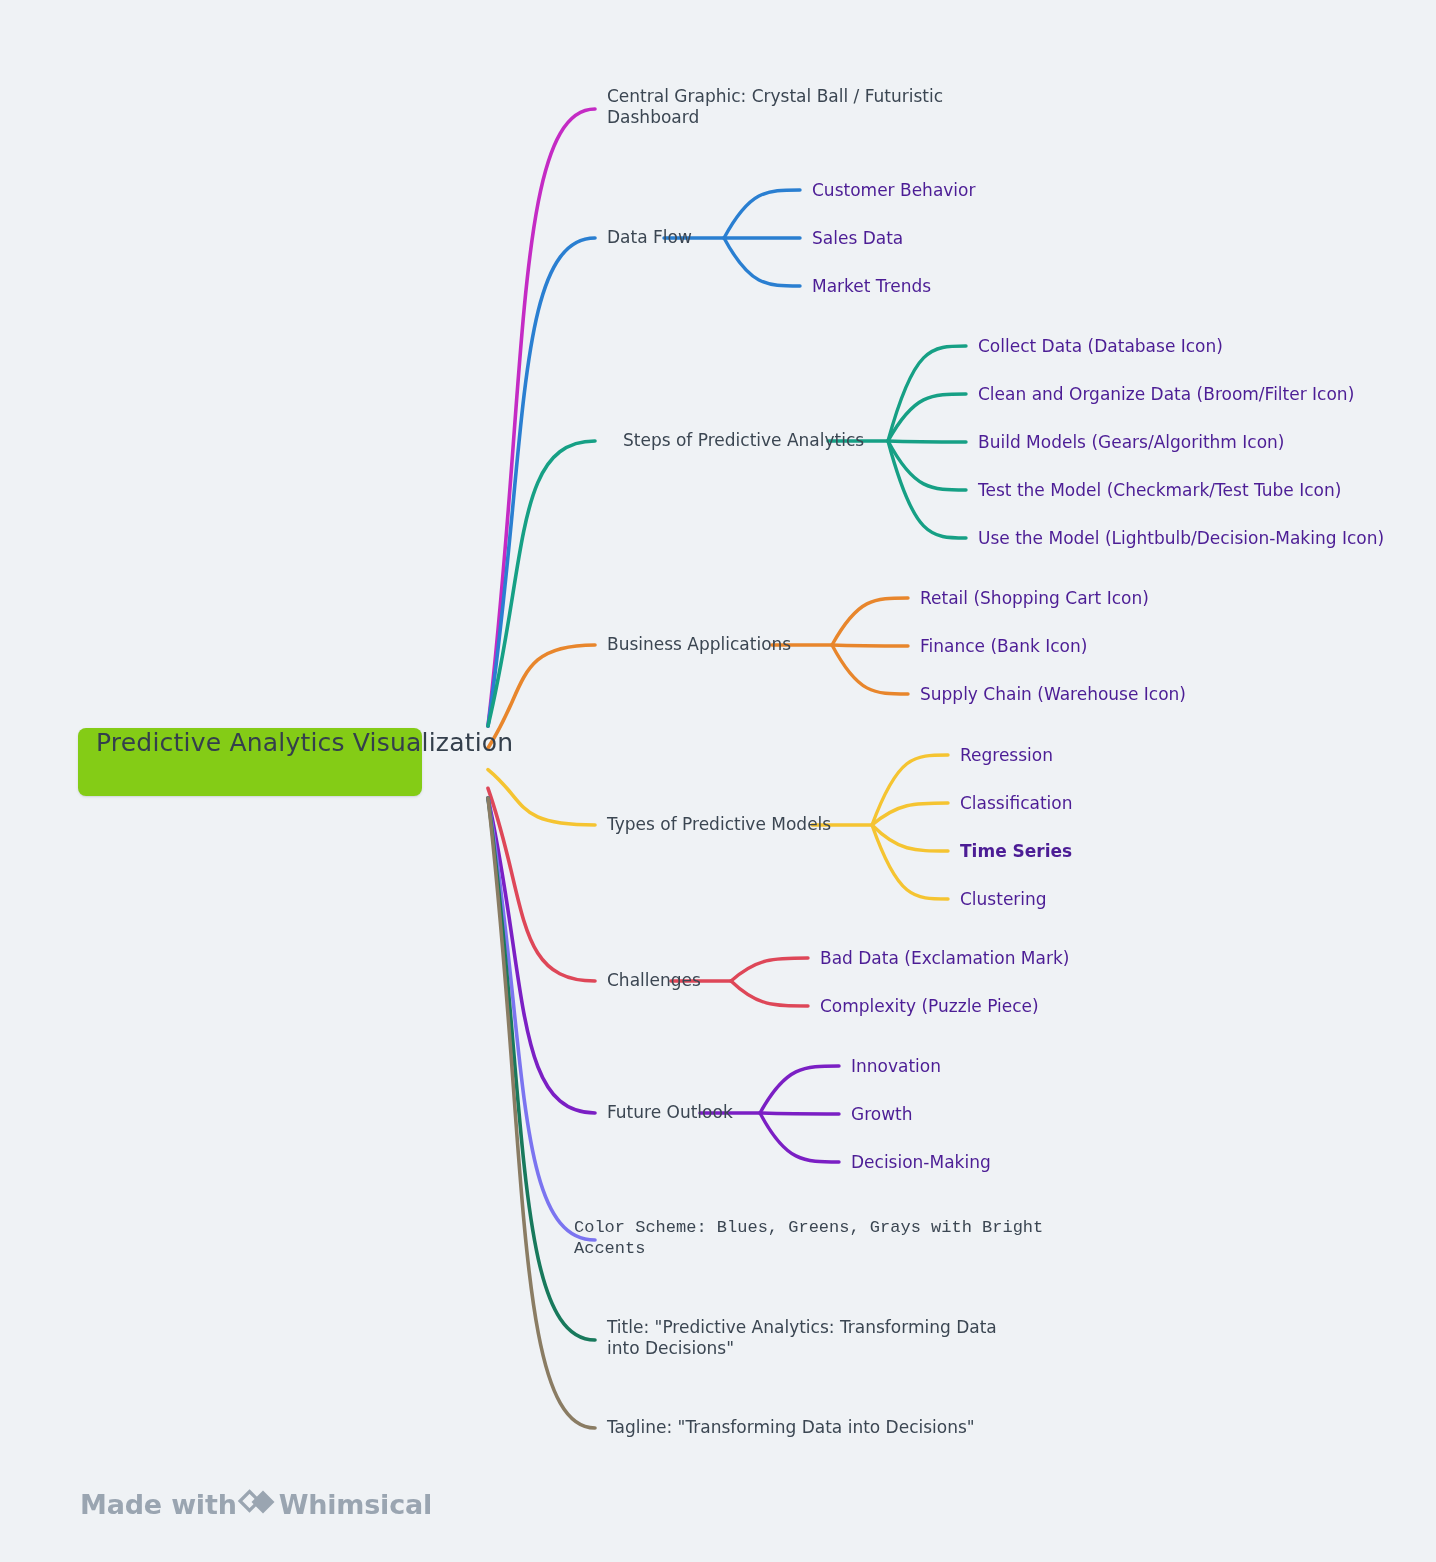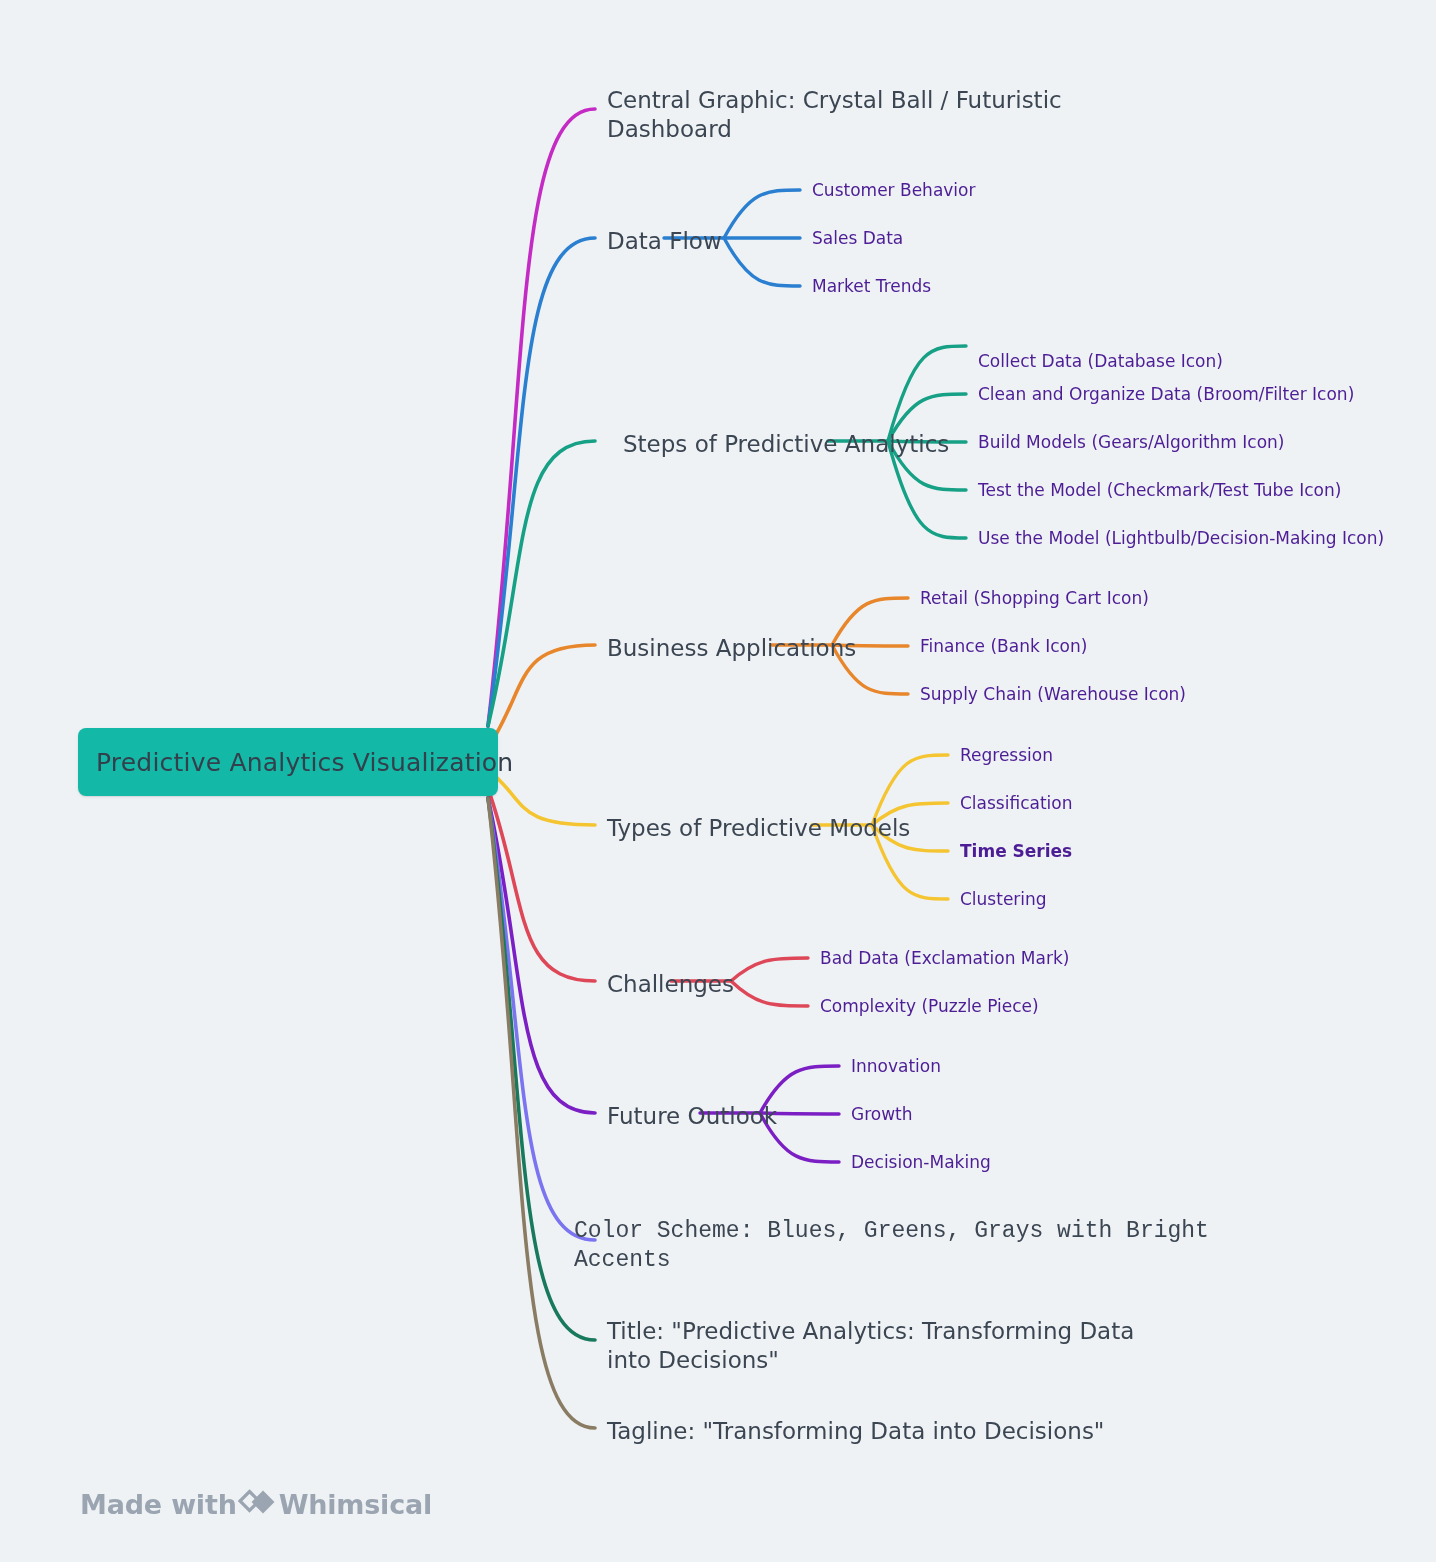--- a/index.html
+++ b/index.html
@@ -25,46 +25,46 @@
     left: 0;
     top: 0;
     width: 1436px;
     height: 1562px;
     pointer-events: none;
   }
   .root-node {
     position: absolute;
     left: 78px;
     top: 728px;
-    width: 420px;
+    width: 344px;
     height: 68px;
-    background: #14b8a6;
+    background: #84cc16;
     border-radius: 8px;
     box-shadow: 0 1px 3px rgba(30,40,60,0.10), 0 1px 1px rgba(30,40,60,0.05);
     display: flex;
-    align-items: center;
+    align-items: flex-start;
     box-sizing: border-box;
     padding-left: 18px;
     z-index: 5;
   }
   .root-node .root-label {
     font-size: 25px;
     color: #343f4c;
     letter-spacing: 0.2px;
     white-space: nowrap;
   }
   .node-label {
     position: absolute;
     color: #3f4a55;
     white-space: pre-line;
     line-height: 1.26;
     z-index: 4;
   }
   .lvl1 {
-    font-size: 23px;
+    font-size: 17px;
     color: #3b4652;
   }
   .lvl2 {
     font-size: 17px;
     color: #4c1d95;
   }
   .footer {
     position: absolute;
     left: 80px;
     top: 1483px;
@@ -133,21 +133,21 @@
   </div>
 
   <div id="labels">
       <div class="node-label lvl1" style="left: 607px; top: 86px;">Central Graphic: Crystal Ball / Futuristic
 Dashboard</div>
       <div class="node-label lvl1" style="left: 607px; top: 227px;">Data Flow</div>
       <div class="node-label lvl2" style="left: 812px; top: 180px;">Customer Behavior</div>
       <div class="node-label lvl2" style="left: 812px; top: 228px;">Sales Data</div>
       <div class="node-label lvl2" style="left: 812px; top: 276px;">Market Trends</div>
       <div class="node-label lvl1" style="left: 607px; top: 430px; margin-left: 16px;">Steps of Predictive Analytics</div>
-      <div class="node-label lvl2" style="left: 978px; top: 351px; text-align: right;">Collect Data (Database Icon)</div>
+      <div class="node-label lvl2" style="left: 978px; top: 336px; text-align: right;">Collect Data (Database Icon)</div>
       <div class="node-label lvl2" style="left: 978px; top: 384px;">Clean and Organize Data (Broom/Filter Icon)</div>
       <div class="node-label lvl2" style="left: 978px; top: 432px;">Build Models (Gears/Algorithm Icon)</div>
       <div class="node-label lvl2" style="left: 978px; top: 480px;">Test the Model (Checkmark/Test Tube Icon)</div>
       <div class="node-label lvl2" style="left: 978px; top: 528px;">Use the Model (Lightbulb/Decision-Making Icon)</div>
       <div class="node-label lvl1" style="left: 607px; top: 634px;">Business Applications</div>
       <div class="node-label lvl2" style="left: 920px; top: 588px;">Retail (Shopping Cart Icon)</div>
       <div class="node-label lvl2" style="left: 920px; top: 636px;">Finance (Bank Icon)</div>
       <div class="node-label lvl2" style="left: 920px; top: 684px; text-align: center;">Supply Chain (Warehouse Icon)</div>
       <div class="node-label lvl1" style="left: 607px; top: 814px;">Types of Predictive Models</div>
       <div class="node-label lvl2" style="left: 960px; top: 745px;">Regression</div>

